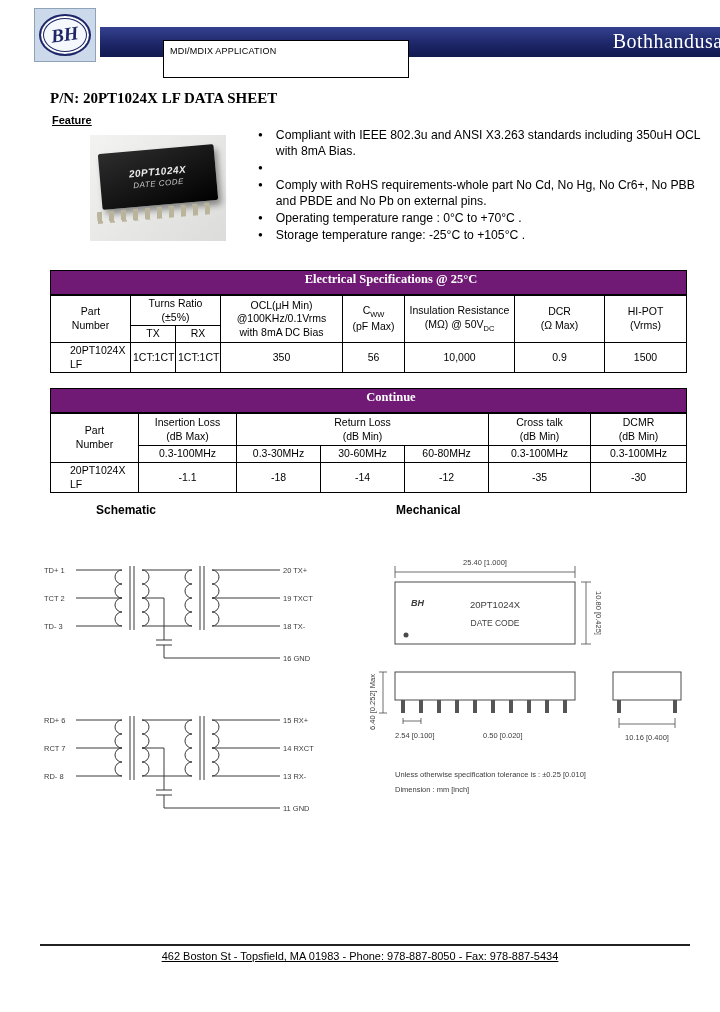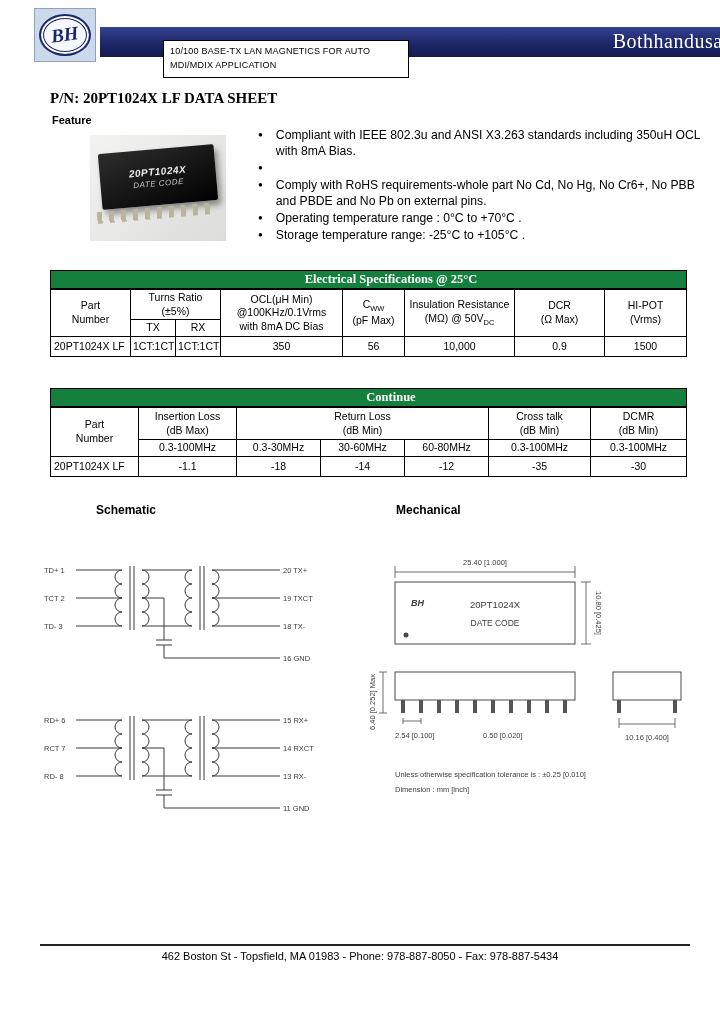--- a/index.html
+++ b/index.html
@@ -15,83 +15,82 @@
                   display:flex; align-items:center; justify-content:center; }
   .logo-monogram { font:italic bold 19px "Liberation Serif", serif; color:#1c2668; transform:rotate(-8deg); }
   .banner { position:absolute; left:100px; top:27px; width:678px; height:30px;
             background:linear-gradient(180deg,#34418f 0%, #1d2769 55%, #121a50 100%); }
   .site-name { position:absolute; right:14px; top:3px; font:400 20px "Liberation Serif", serif; color:#fff; letter-spacing:.5px; }
   .app-box { position:absolute; left:163px; top:40px; width:246px; height:38px; z-index:2;
              background:#fff; border:1px solid #000; padding:4px 6px; font-size:9px; line-height:1.55; letter-spacing:.2px; }
 
   
   .pn-title { position:absolute; left:50px; top:90px; font:bold 15px "Liberation Serif", serif; }
-  .feature-heading { position:absolute; left:52px; top:114px; font:bold 11px "Liberation Sans", sans-serif; }
+  .feature-heading { position:absolute; left:52px; top:114px; font:bold 11px "Liberation Sans", sans-serif;text-decoration:underline; }
 
   .product-photo { position:absolute; left:90px; top:135px; width:136px; height:106px;
                    background:linear-gradient(135deg,#f3f3f1 0%, #dcdcda 100%); }
   .pkg-body { position:absolute; left:10px; top:14px; width:116px; height:56px;
               background:linear-gradient(160deg,#2d2d2d,#000); transform:rotate(-5deg);
               border-radius:2px; box-shadow:3px 5px 6px rgba(0,0,0,.4);
               display:flex; flex-direction:column; align-items:center; justify-content:center; gap:2px; }
   .pkg-line1 { font:italic bold 10px "Liberation Sans", sans-serif; color:#e9e9e9; letter-spacing:.5px; }
   .pkg-line2 { font:italic 8px "Liberation Sans", sans-serif; color:#c9c9c9; letter-spacing:.5px; }
   .pkg-pins { position:absolute; left:7px; top:72px; width:118px; height:12px; transform:rotate(-5deg);
               background:repeating-linear-gradient(90deg,#b9b49b 0 5px, transparent 5px 12px); }
 
   .bullets { position:absolute; left:258px; top:127px; width:450px; list-style:none; }
   .bullets li { display:flex; gap:13px; font-size:12.2px; line-height:16px; margin-bottom:1px; }
   .bullets .dot { font-size:8px; line-height:16px; }
 
   
   .tbl-wrap { position:absolute; left:50px; width:637px; }
   #electrical { top:270px; }
   #continue { top:388px; }
-  .tbl-caption { background:#15803d; color:#fff; border:1px solid #000; text-align:center;
-                 font:bold 12.5px "Liberation Serif", serif; height:19px; line-height:17px;padding-left:45px; }
+  .tbl-caption { background:#701a75; color:#fff; border:1px solid #000; text-align:center;
+                 font:bold 12.5px "Liberation Serif", serif; height:25px; line-height:17px;padding-left:45px; }
   table { width:100%; border-collapse:collapse; table-layout:fixed; }
   td, th { border:1px solid #000; text-align:center; vertical-align:middle;
            font-weight:normal; font-size:10.5px; line-height:1.3; padding:1px 2px; overflow:hidden; }
   .cell-line { display:block; }
   tr.hdr-tall { height:28px; }
   tr.hdr-sub  { height:16px; }
   tr.hdr-row1 { height:32px; }
   tr.hdr-row2 { height:17px; }
   tr.data-row { height:20px; }
-  td.part-cell { text-align:left; padding-left:3px; }
+  td.part-cell { text-align:left; padding-left:19px; }
   sub { font-size:7.5px; }
 
   
   .sec-heading { position:absolute; font:bold 12px "Liberation Sans", sans-serif; }
   #schematic-heading { left:96px; top:503px; }
   #mechanical-heading { left:396px; top:503px; }
   .schematic-svg { position:absolute; left:42px; top:552px; }
   .mechanical-svg { position:absolute; left:365px; top:552px; }
   svg text { font-family:"Liberation Sans", sans-serif; fill:#3c3c3c; }
   .blur { filter:blur(.35px); }
 
   
   .footer-rule { position:absolute; left:40px; top:944px; width:650px; border-top:2px solid #222; }
-  .footer-text { position:absolute; left:0; top:950px; width:720px; text-align:center; font-size:11px; }
+  .footer-text { position:absolute; left:0; top:950px; width:720px; text-align:center; font-size:11px;text-decoration:underline; }
 </style>
 </head>
 <body>
 
 <div class="page">
 
   <div class="logo-box">
     <div class="logo-ellipse">
       <span class="logo-monogram">BH</span>
     </div>
   </div>
   <div class="banner">
     <span class="site-name">Bothhandusa.com</span>
   </div>
   <div class="app-box">
-    <div>10/100 BASE-TX LAN MAGNETICS FOR AUTO</div>
     <div>MDI/MDIX APPLICATION</div>
   </div>
 
   <div class="pn-title">P/N: 20PT1024X LF DATA SHEET</div>
   <div class="feature-heading">Feature</div>
 
   <div class="product-photo">
     <div class="pkg-body">
       <span class="pkg-line1">20PT1024X</span>
       <span class="pkg-line2">DATE CODE</span>

